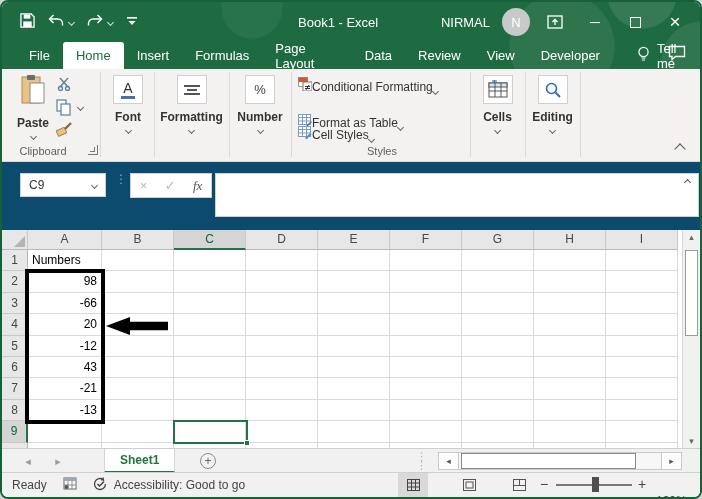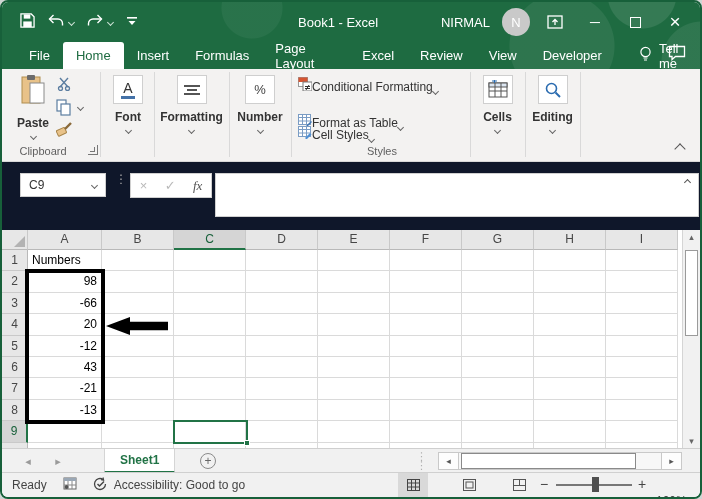--- a/index.html
+++ b/index.html
@@ -48,21 +48,21 @@
   .dlg-launch{ position:absolute; width:10px; height:10px; border-right:1px solid #777; border-bottom:1px solid #777; }
   .dlg-launch::before{ content:""; position:absolute; right:2px; bottom:2px; width:4px; height:4px;
     border-right:1.4px solid #777; border-bottom:1.4px solid #777; }
   .collapse{ position:absolute; right:16px; bottom:8px; width:8px; height:8px;
     border-left:1.5px solid #555; border-top:1.5px solid #555; transform:rotate(45deg); }
   .font-A{ font-size:14px; color:#333; line-height:1; border-bottom:3px solid #4472a8; padding:0 2px 1px; }
   .align-ic span{ display:block; height:2px; background:#555; margin:2px auto; }
   .pct{ font-size:13px; color:#444; }
 
   
-  .fx-row{ position:absolute; top:160px; left:0; right:0; height:68px; background:#0f172a; }
+  .fx-row{ position:absolute; top:160px; left:0; right:0; height:68px; background:#0c4a6e; }
   .namebox{ position:absolute; left:18px; top:11px; width:86px; height:24px; background:#fff;
     border:1px solid #d0d0d0; font-size:12px; color:#333; display:flex; align-items:center; padding:0 8px; }
   .namebox .chev-s{ position:absolute; right:8px; }
   .fx-dots{ position:absolute; left:113px; top:14px; color:#aaa; font-size:12px; letter-spacing:0; line-height:6px;}
   .fx-btns{ position:absolute; left:128px; top:11px; width:82px; height:25px; background:#fff;
     border:1px solid #d0d0d0; display:flex; align-items:center; justify-content:space-around; }
   .fx-btns .g{ color:#b9b9b9; font-size:13px; }
   .fx-btns .fx{ color:#555; font-size:13px; font-style:italic; font-family:"Liberation Serif",serif; }
   .fbar{ position:absolute; left:213px; top:11px; width:484px; height:44px; background:#fff; border:1px solid #d0d0d0; }
   .fbar .caret{ position:absolute; right:8px; top:6px; width:5px; height:5px;
@@ -178,21 +178,21 @@
         <span class="tb-btn" style="font-size:19px;">×</span>
       </div>
     </div>
 
     <div class="tabbar" style="padding-left:14px;">
       <div class="rtab">File</div>
       <div class="rtab active">Home</div>
       <div class="rtab">Insert</div>
       <div class="rtab">Formulas</div>
       <div class="rtab">Page Layout</div>
-      <div class="rtab">Excel</div>
+      <div class="rtab">Data</div>
       <div class="rtab">Review</div>
       <div class="rtab">View</div>
       <div class="rtab">Developer</div>
       <div class="tellme">
         <span>
           <svg width="13" height="16" viewBox="0 0 13 16">
               <circle cx="6.5" cy="6" r="4.6" fill="none" stroke="#fff" stroke-width="1.2"></circle>
               <path d="M4.5 12 h4 M5 14 h3" stroke="#fff" stroke-width="1.2"></path>
             </svg>
         </span>

